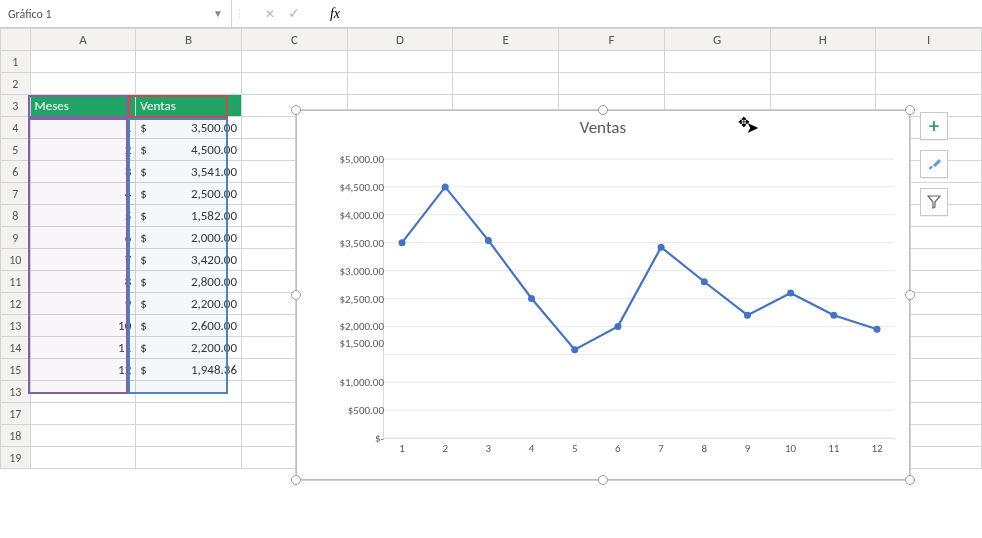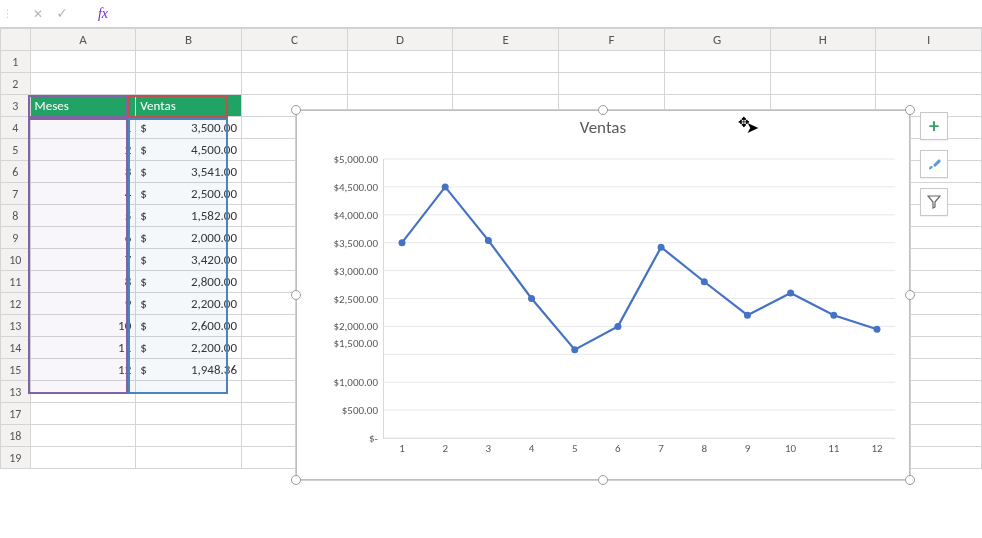--- a/index.html
+++ b/index.html
@@ -28,21 +28,21 @@
     align-items: center;
     padding: 0 8px;
     border-right: 1px solid #d4d4d4;
     justify-content: space-between;
     color: #555;
     font-size: 12px;
   }
   .name-box .drop { color: #888; font-size: 10px; padding-left: 6px;}
   .fb-btns { display:flex; align-items:center; gap:4px; padding:0 12px; color:#b5b5b5;}
   .fb-btn { width:20px; text-align:center; font-size:14px; }
-  .fb-btn.fx { font-style: italic; font-family: "Times New Roman", serif; color:#6d28d9; font-size:14px;}
+  .fb-btn.fx { font-style: italic; font-family: "Times New Roman", serif; color:#000000; font-size:14px;}
   .fb-btn.cancel { font-size:12px; }
   .fb-input { flex:1; }
   .divider-v { width:1px; background:#e3e3e3; margin:4px 6px;}
   .grip { width:16px; display:flex; align-items:center; justify-content:center; color:#c9c9c9; letter-spacing:1px; font-size:10px;}
   
   .sheet-wrap { position: relative; }
   table.sheet {
     border-collapse: collapse;
     table-layout: fixed;
     width: 982px;
@@ -118,38 +118,42 @@
   }
   .handle.tl{left:-6px;top:-6px;} .handle.tr{right:-6px;top:-6px;}
   .handle.bl{left:-6px;bottom:-6px;} .handle.br{right:-6px;bottom:-6px;}
   .handle.tc{left:50%;top:-6px;margin-left:-5px;} .handle.bc{left:50%;bottom:-6px;margin-left:-5px;}
   .handle.ml{left:-6px;top:50%;margin-top:-5px;} .handle.mr{right:-6px;top:50%;margin-top:-5px;}
   .chart-title { text-align:center; font-size:17px; color:#595959; padding:6px 0 2px;}
   .plot-area {
     position:absolute; left:86px; top:48px; right:14px; bottom:40px;
     border-left:1px solid #d9d9d9; border-bottom:1px solid #d9d9d9;
   }
-  .ytick { position:absolute; right:100%; margin-right:6px; transform:translateY(-50%); font-size:11px; color:#595959; white-space:nowrap;}
+  .ytick { position:absolute; right:100%; transform:translateY(-50%); font-size:11px; color:#595959; white-space:nowrap;}
   .xtick { position:absolute; top:100%; margin-top:4px; transform:translateX(-50%); font-size:11px; color:#595959;}
   svg.line { position:absolute; left:0; top:0; width:100%; height:100%; overflow:visible;}
   .side-btns { position:absolute; left:920px; top:112px; display:flex; flex-direction:column; gap:10px;}
   .side-btn {
     width:28px; height:28px; border:1px solid #c8c8c8; background:#fff;
     display:flex; align-items:center; justify-content:center; color:#555;
     box-shadow: 0 1px 1px rgba(0,0,0,0.05);
   }
   .side-btn.plus { color:#3da364; font-size:20px; font-weight:bold;}
   .cursor-move {
     position:absolute; left:738px; top:112px; font-size:14px; color:#000; pointer-events:none;
   }
 </style>
 </head>
 <body>
 
 <div class="formula-bar">
+  <div class="name-box">
+    <span>Gráfico 1</span>
+    <span class="drop">▼</span>
+  </div>
   <div class="grip">⋮</div>
   <div class="fb-btns">
     <span class="fb-btn cancel">✕</span>
     <span class="fb-btn">✓</span>
     <span class="divider-v"></span>
     <span class="fb-btn fx">fx</span>
   </div>
   <div class="fb-input"></div>
 </div>
 

